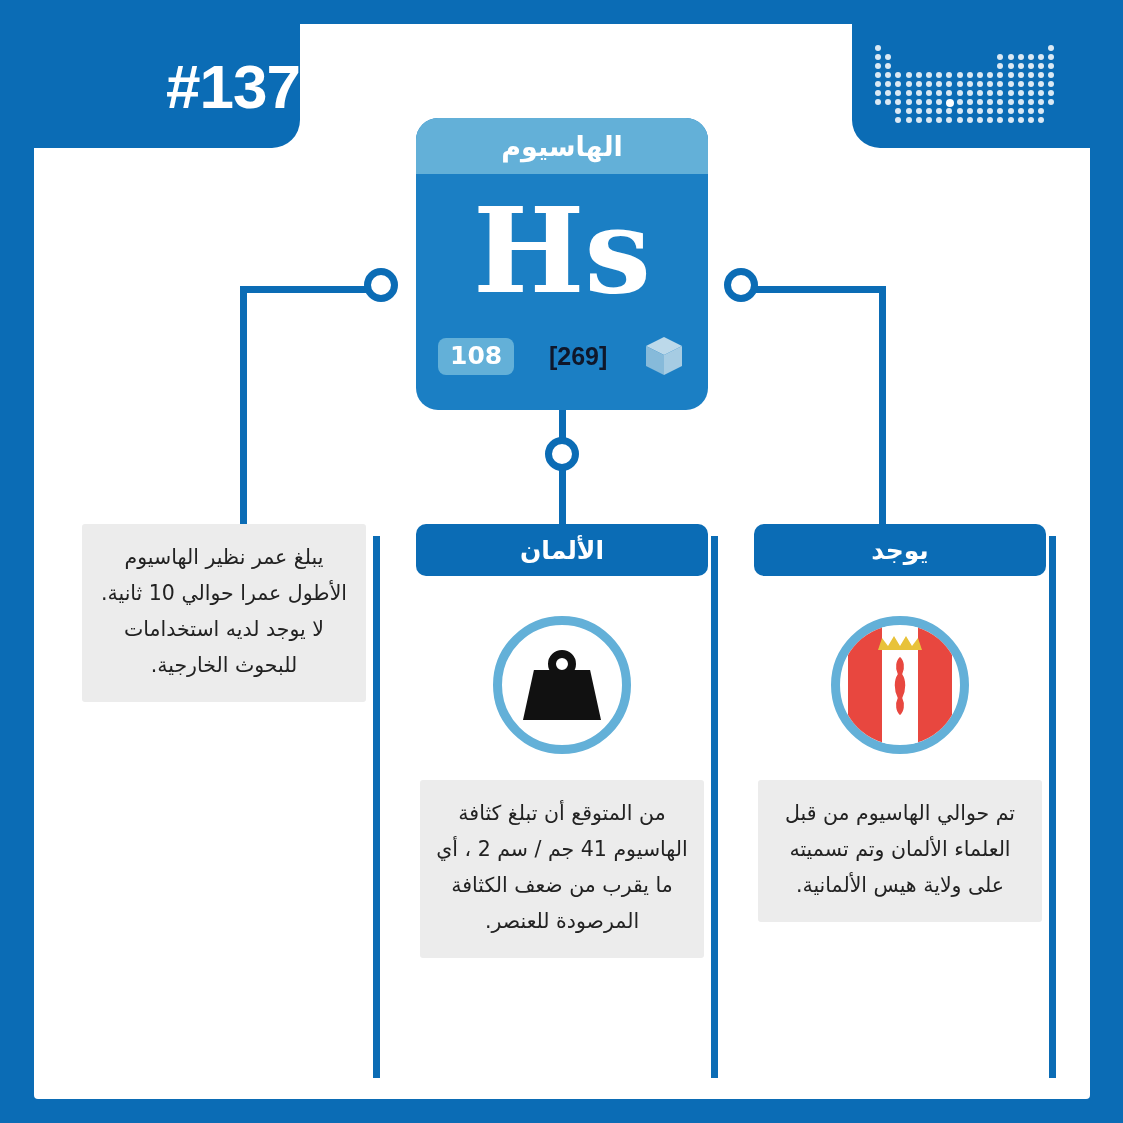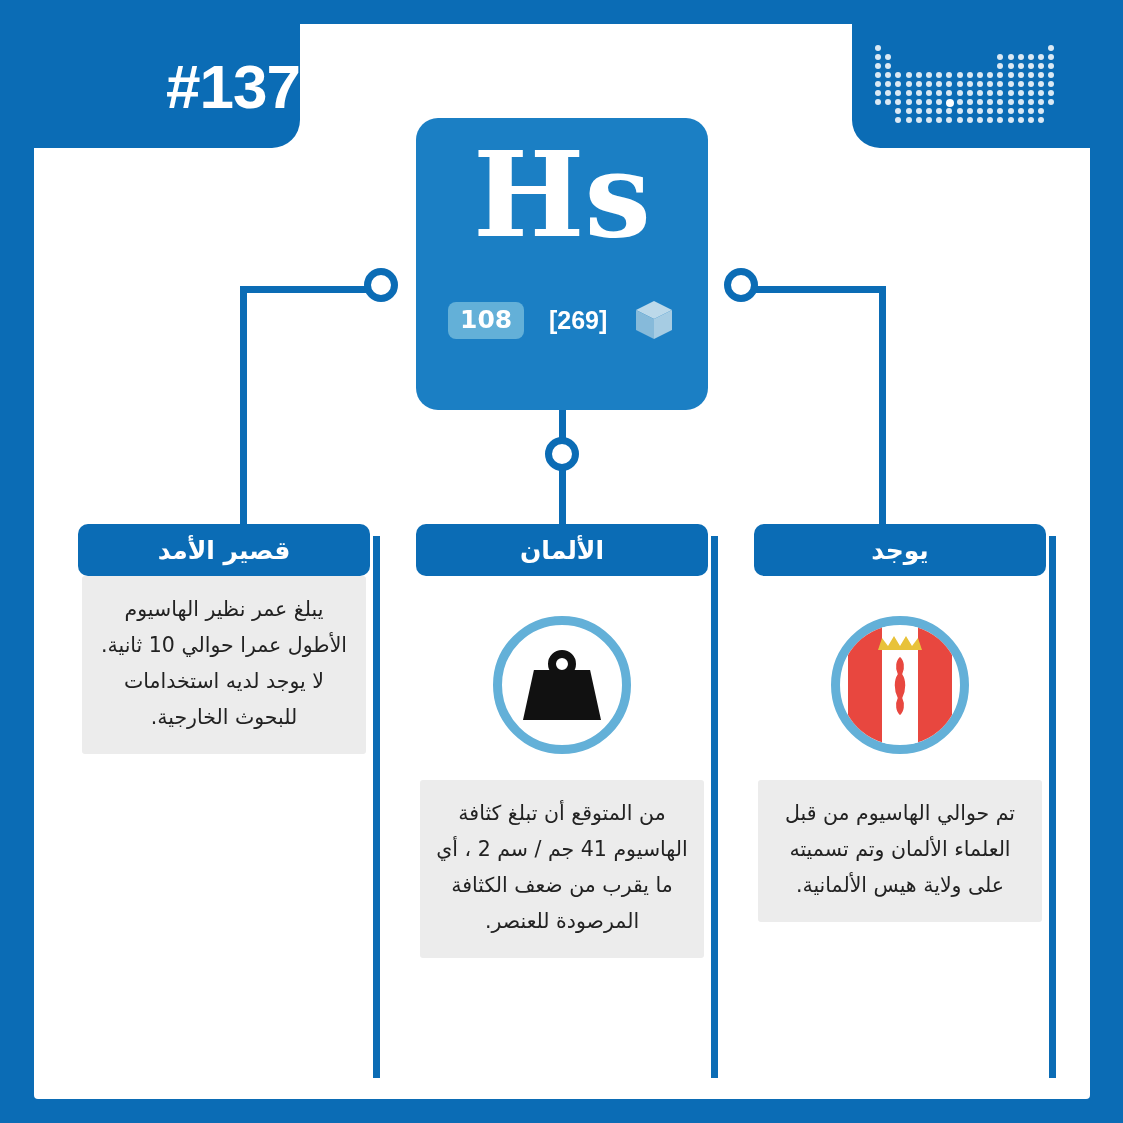--- a/index.html
+++ b/index.html
@@ -83,34 +83,33 @@
     color: #ffffff;
     font-family: "DejaVu Serif", "Liberation Serif", serif;
     font-weight: bold;
     font-size: 118px;
     line-height: 1;
     direction: ltr;
     padding-bottom: 6px;
   }
   .tile-foot {
     display: flex; align-items: center; justify-content: space-between;
-    padding: 0 32px;
+    padding: 0 22px;
     direction: ltr;
-    margin-top: 20px;
   }
   .num-pill {
     background: #63b0d8;
     color: #ffffff;
     font-size: 25px;
     font-weight: bold;
     border-radius: 8px;
     padding: 3px 12px 5px;
   }
   .mass {
-    color: #ffffff;
+    color: #0f172a;
     font-size: 25px;
     font-weight: bold;
     font-family: "Liberation Sans", sans-serif;
   }
   .cube { width: 44px; height: 44px; position: relative; }
 
   
   .conn { position: absolute; background: #0b6cb5; }
   .node {
     position: absolute;
@@ -351,20 +350,21 @@
         <div class="mini-dot" style="left: 112.2px; top: 72px;"></div>
         <div class="mini-dot" style="left: 122.4px; top: 72px;"></div>
         <div class="mini-dot" style="left: 132.6px; top: 72px;"></div>
         <div class="mini-dot" style="left: 142.8px; top: 72px;"></div>
         <div class="mini-dot" style="left: 153px; top: 72px;"></div>
         <div class="mini-dot" style="left: 163.2px; top: 72px;"></div>
       </div>
   </div>
 
   <div class="tile">
+    <div class="tile-name">الهاسيوم</div>
     <div class="tile-symbol">Hs</div>
     <div class="tile-foot">
       <div class="num-pill">108</div>
       <div class="mass">[269]</div>
       <div class="cube">
         <svg viewBox="0 0 44 44" width="44" height="44" aria-hidden="true">
           <polygon points="22,3 40,12 22,21 4,12" fill="#bcd9ea"></polygon>
           <polygon points="4,12 22,21 22,41 4,32" fill="#86bada"></polygon>
           <polygon points="40,12 40,32 22,41 22,21" fill="#a6cce3"></polygon>
         </svg>
@@ -411,18 +411,17 @@
         <div class="weight">
           <div class="weight-ring"></div>
           <div class="weight-body"></div>
         </div>
       </div>
       <div class="desc">من المتوقع أن تبلغ كثافة الهاسيوم 41 جم / سم 2 ، أي ما يقرب من ضعف الكثافة المرصودة للعنصر.</div>
     </div>
 
     <div class="col">
       <div class="col-rule left"></div>
-      <div class="col-head">قصير الأمد</div>
       <div class="desc">يبلغ عمر نظير الهاسيوم الأطول عمرا حوالي 10 ثانية. لا يوجد لديه استخدامات للبحوث الخارجية.</div>
     </div>
 
   </div>
 </div>
 
 </body></html>

